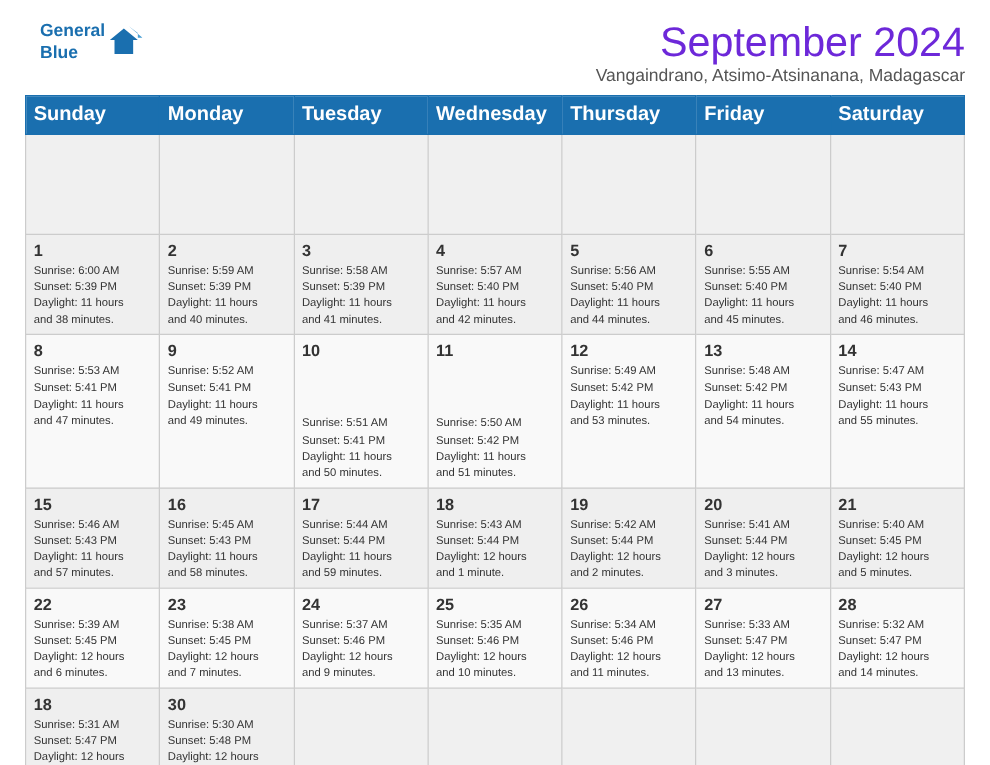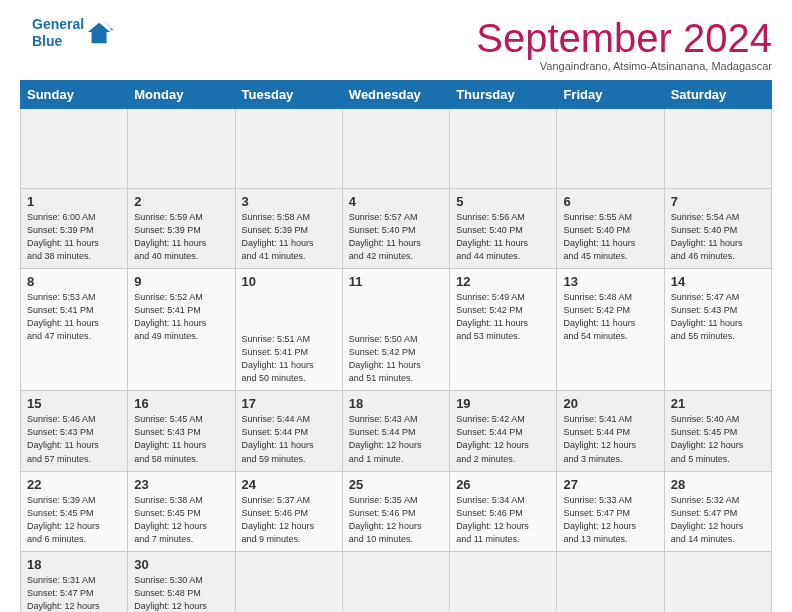--- a/index.html
+++ b/index.html
@@ -31,39 +31,39 @@
     .logo-text span { color: #1a6faf; }
     .logo-icon {
       width: 28px;
       height: 28px;
       margin-left: 2px;
     }
     .title-block {
       text-align: right;
     }
     .title-block h1 {
-      font-size: 40px;
+      font-size: 33px;
       font-weight: normal;
-      color: #be185d;
+      color: #6d28d9;
       line-height: 1.1;
     }
     .title-block h2 {
-      font-size: 11px;
+      font-size: 14px;
       font-weight: normal;
       color: #555;
     }
     .calendar {
       width: 100%;
       border-collapse: collapse;
       margin-top: 8px;
     }
     .calendar thead tr th {
       background: #1a6faf;
       color: #fff;
-      font-size: 13px;
+      font-size: 16px;
       font-weight: bold;
       padding: 6px 6px;
       text-align: left;
       border: 1px solid #1a6faf;
     }
     .calendar tbody tr td {
       vertical-align: top;
       padding: 5px 6px;
       font-size: 9.5px;
       color: #333;

